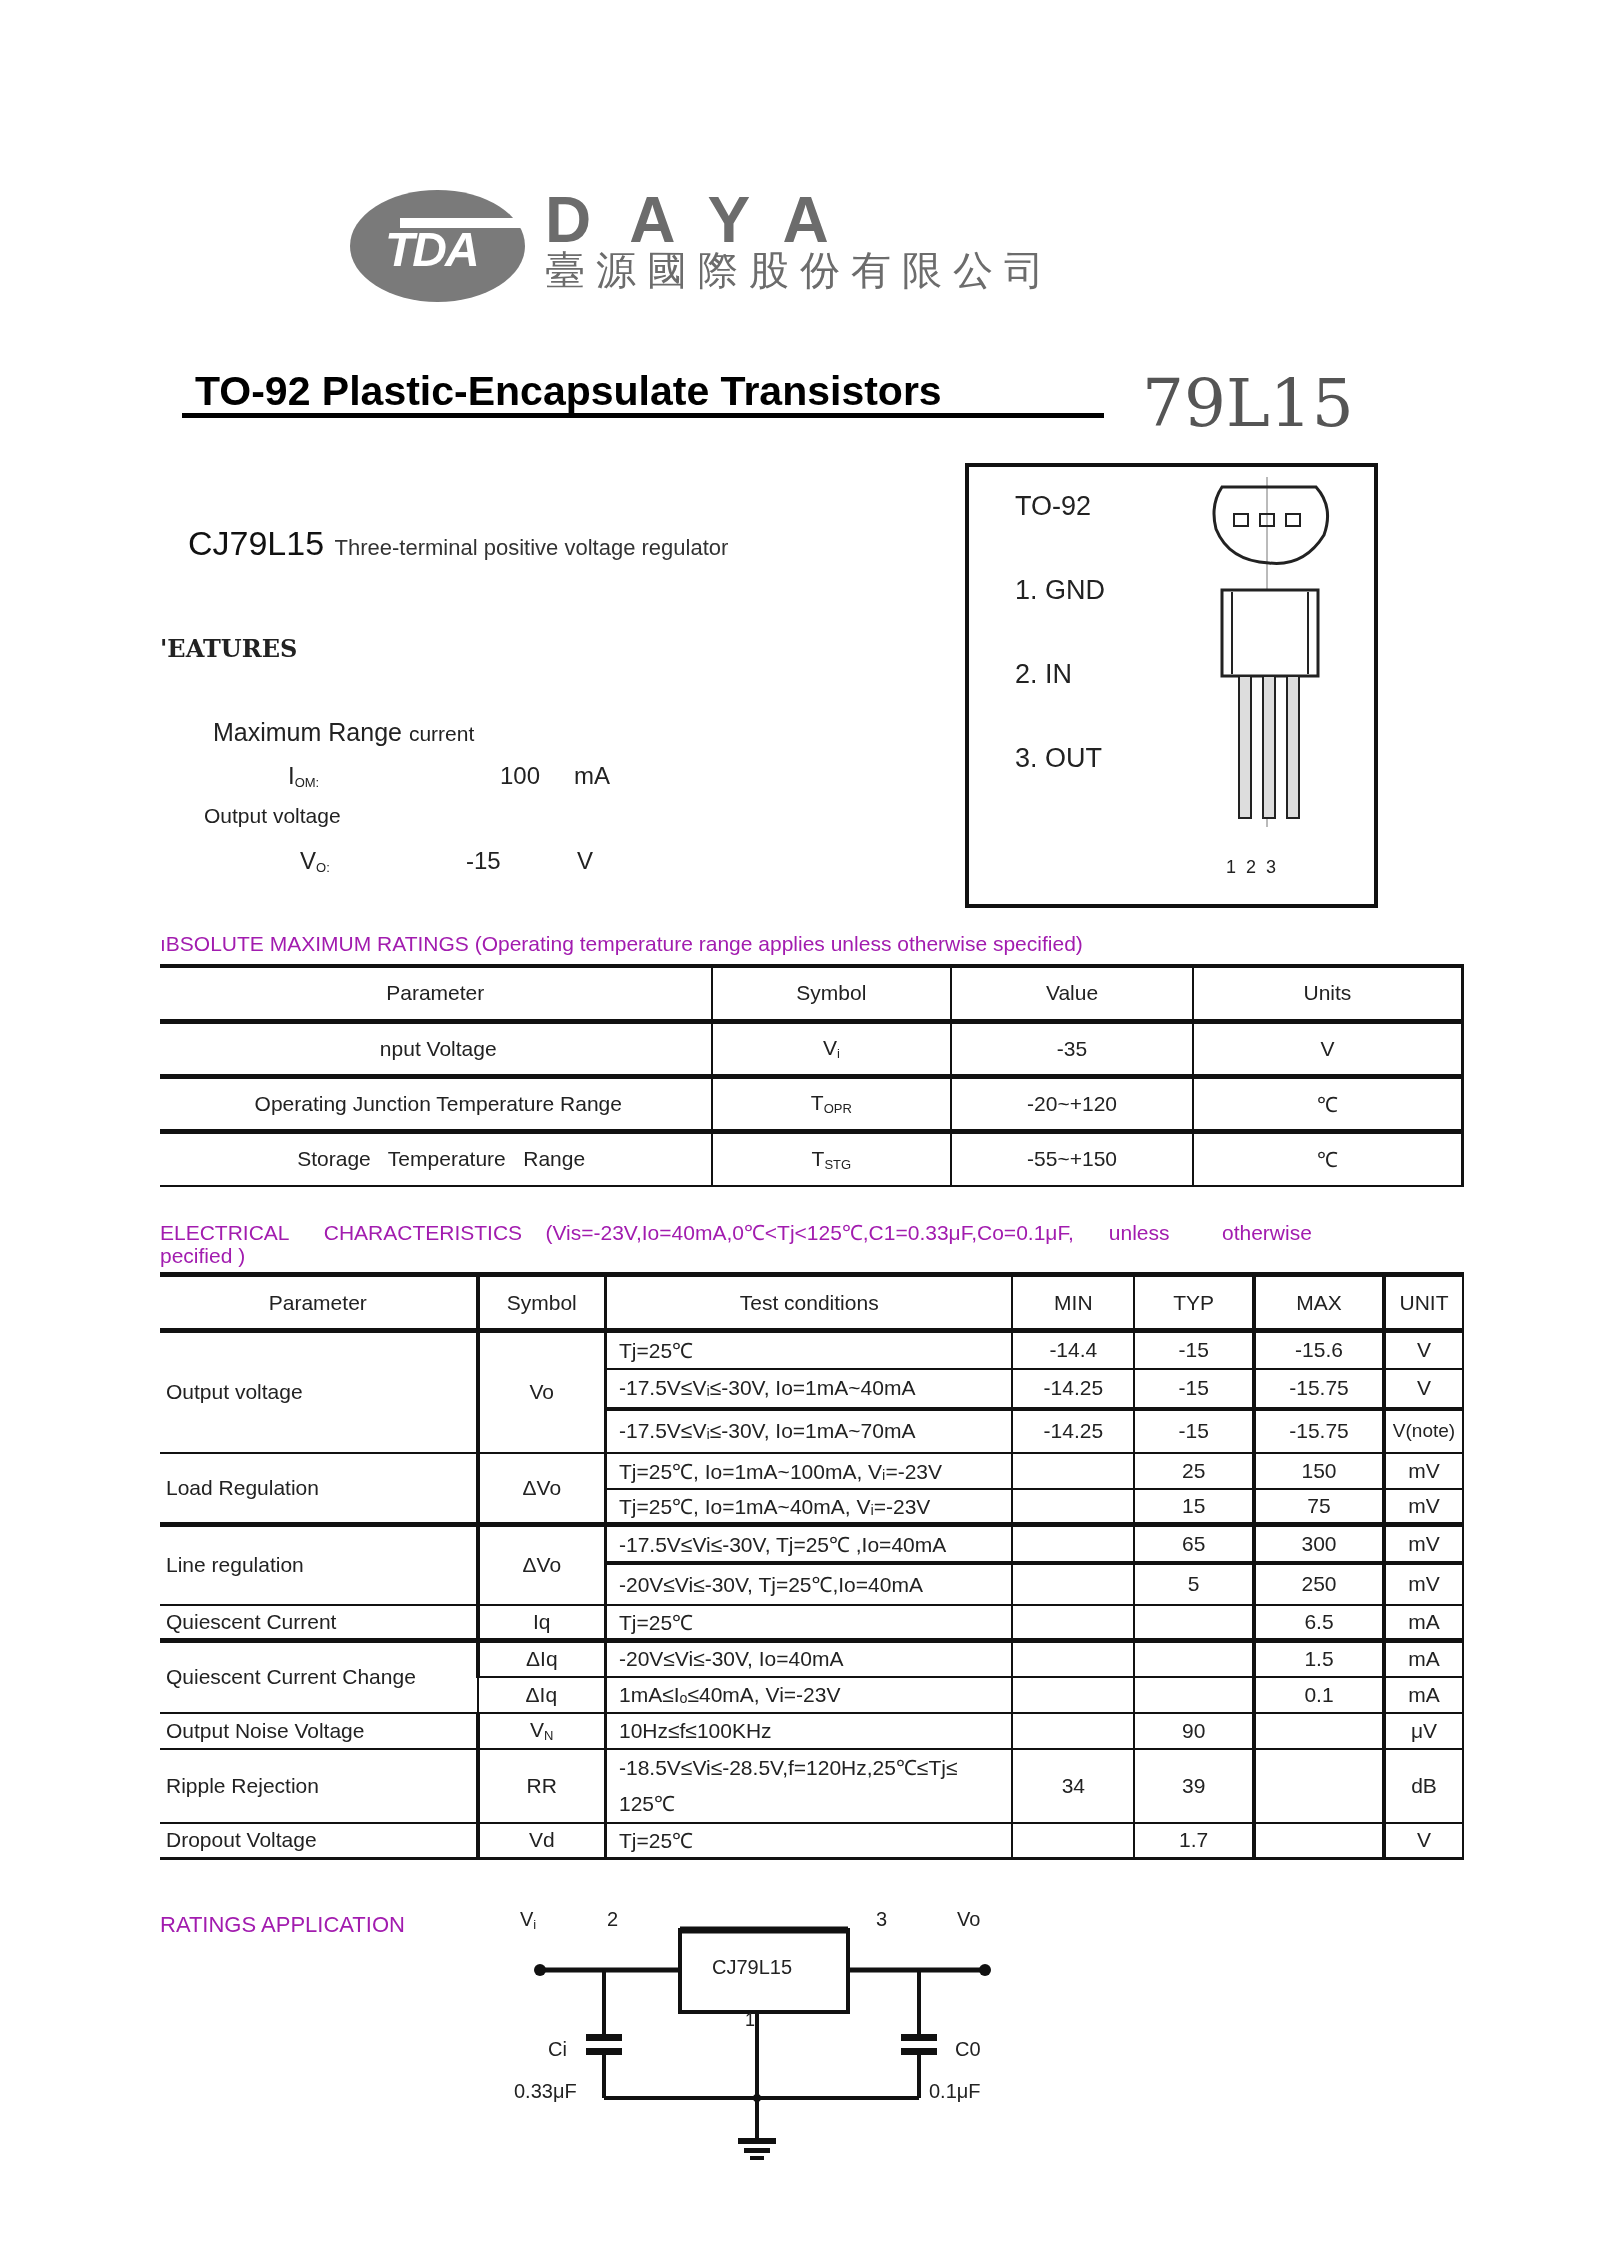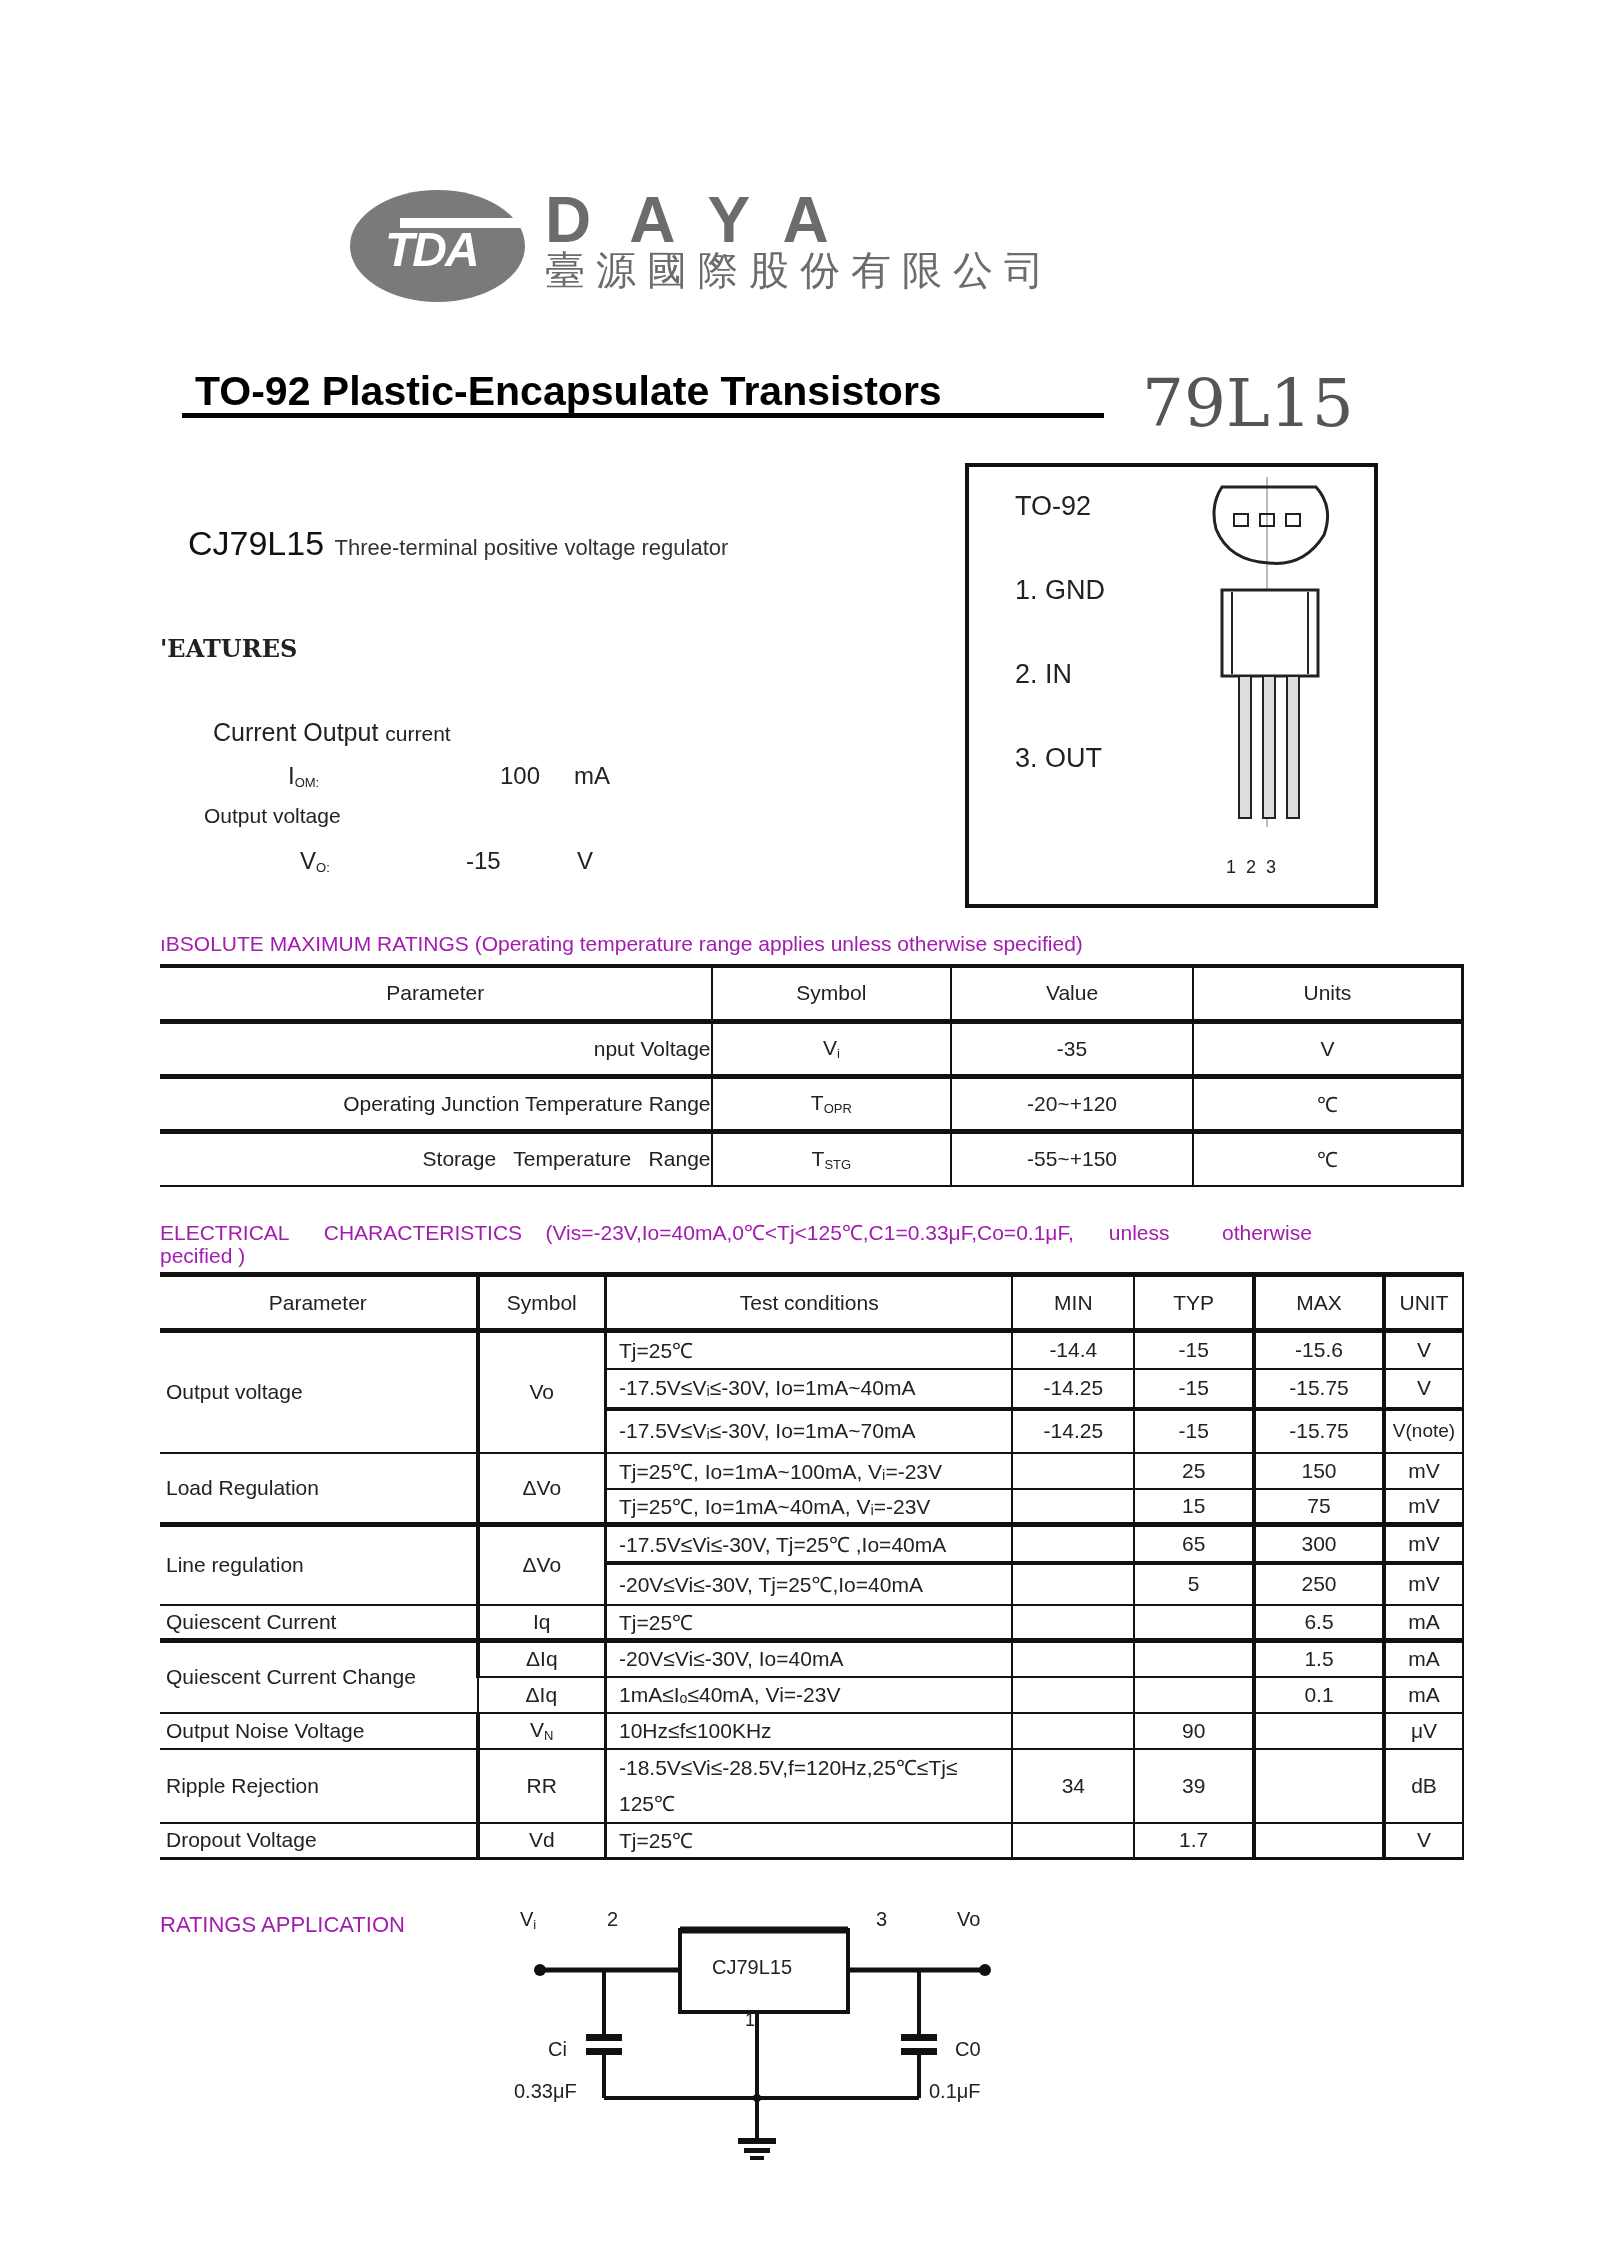--- a/index.html
+++ b/index.html
@@ -33,21 +33,21 @@
 
   
   .sec-head { font-family: "Liberation Sans", sans-serif; font-size: 21px; color: #a21caf; white-space: nowrap; }
 
   
   table { border-collapse: collapse; font-family: "Liberation Sans", sans-serif; color: #222; }
   .abs-table { left: 160px; top: 964px; width: 1304px; }
   .abs-table th, .abs-table td { border: 2px solid #111; font-weight: normal; font-size: 21px; height: 55px; }
   .abs-table th { text-align: center; border-top-width: 4px; }
   .abs-table td { text-align: center; }
-  .abs-table td.param { text-align: right; padding-left: 6px; }
+  .abs-table td.param { text-align: center; padding-left: 6px; }
   .abs-table tr.first td { border-top-width: 5px; }
   .abs-table tr td:first-child, .abs-table tr th:first-child { border-left: none; }
   .abs-table tr td:last-child, .abs-table tr th:last-child { border-right-width: 3px; }
 
   .el-table { left: 160px; top: 1272px; width: 1304px; }
   .el-table th, .el-table td { border: 2px solid #111; font-weight: normal; font-size: 21px; }
   .el-table th { height: 56px; text-align: center; border-top-width: 5px; }
   .el-table td { text-align: center; height: 36px; }
   .el-table td.param { text-align: left; padding-left: 6px; }
   .el-table td.cond { text-align: left; padding-left: 12px; }
@@ -74,21 +74,21 @@
 <div class="abs part-no">79L15</div>
 
 <div class="abs part-line">
   <span class="pn">CJ79L15</span>
   <span class="pd">Three-terminal positive voltage regulator</span>
 </div>
 
 <div class="abs features">'EATURES</div>
 
 <div class="abs feat-text" style="left:213px; top:718px; font-size:25px;">
-  <span>Current Output</span>
+  <span>Maximum Range</span>
   <span style="font-size:21px;">current</span>
 </div>
 <div class="abs feat-text" style="left:288px; top:762px; font-size:24px;">
   <span>I</span><sub>OM:</sub>
 </div>
 <div class="abs feat-text" style="left:468px; top:762px; font-size:24px;margin-left:32px;">100</div>
 <div class="abs feat-text" style="left:574px; top:762px; font-size:24px;">mA</div>
 
 <div class="abs feat-text" style="left:204px; top:804px; font-size:21px;">Output voltage</div>
 <div class="abs feat-text" style="left:300px; top:847px; font-size:24px;">

